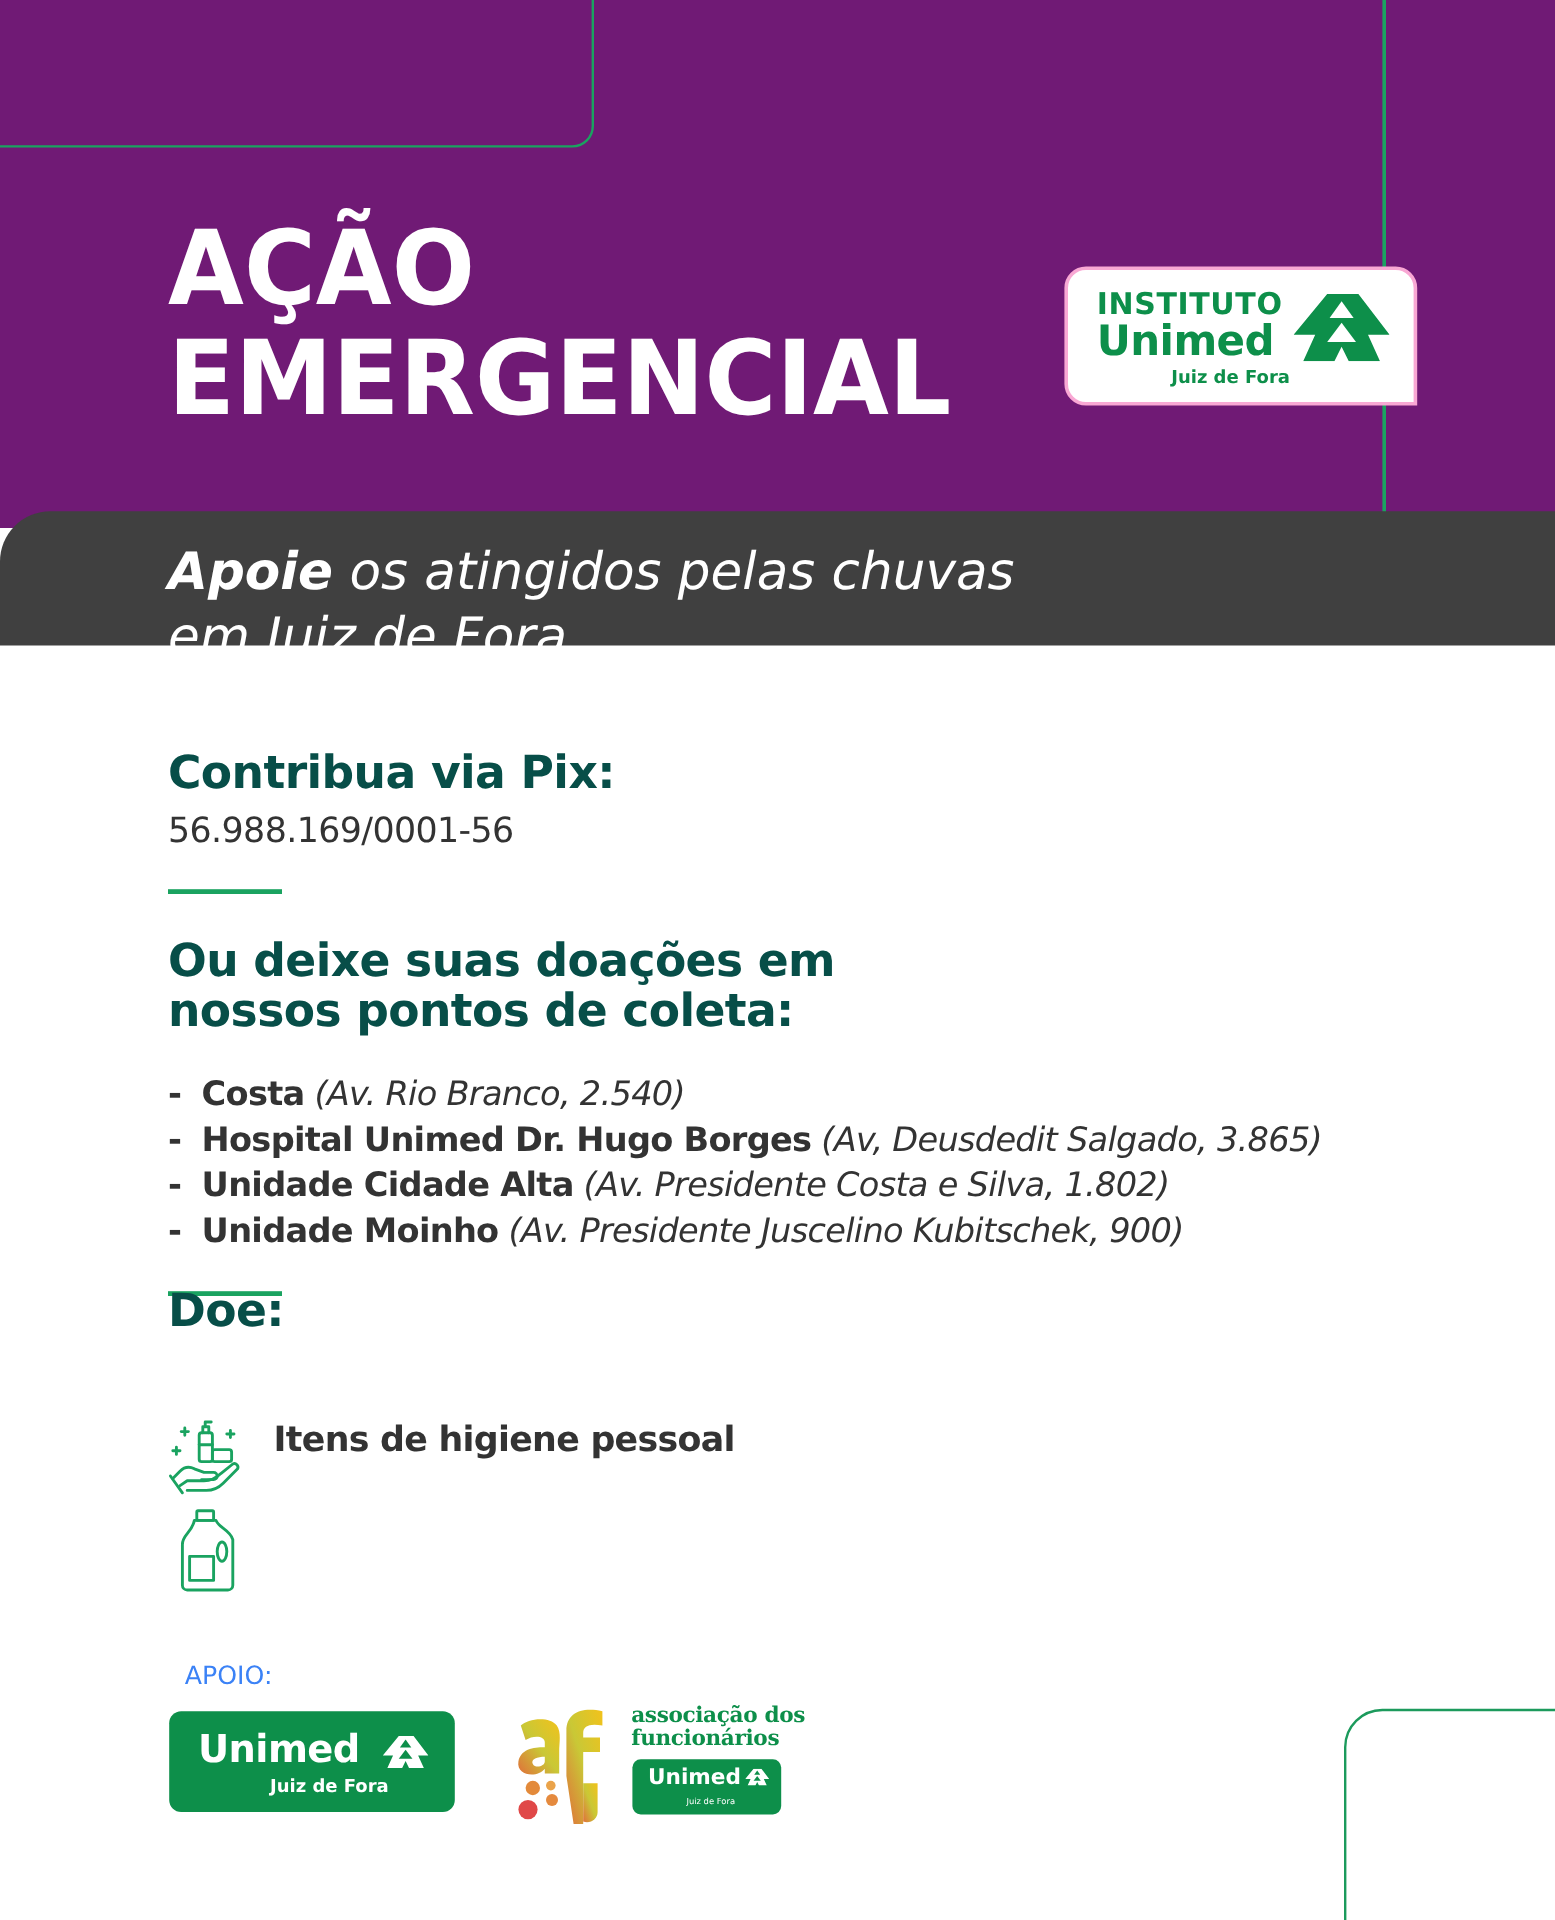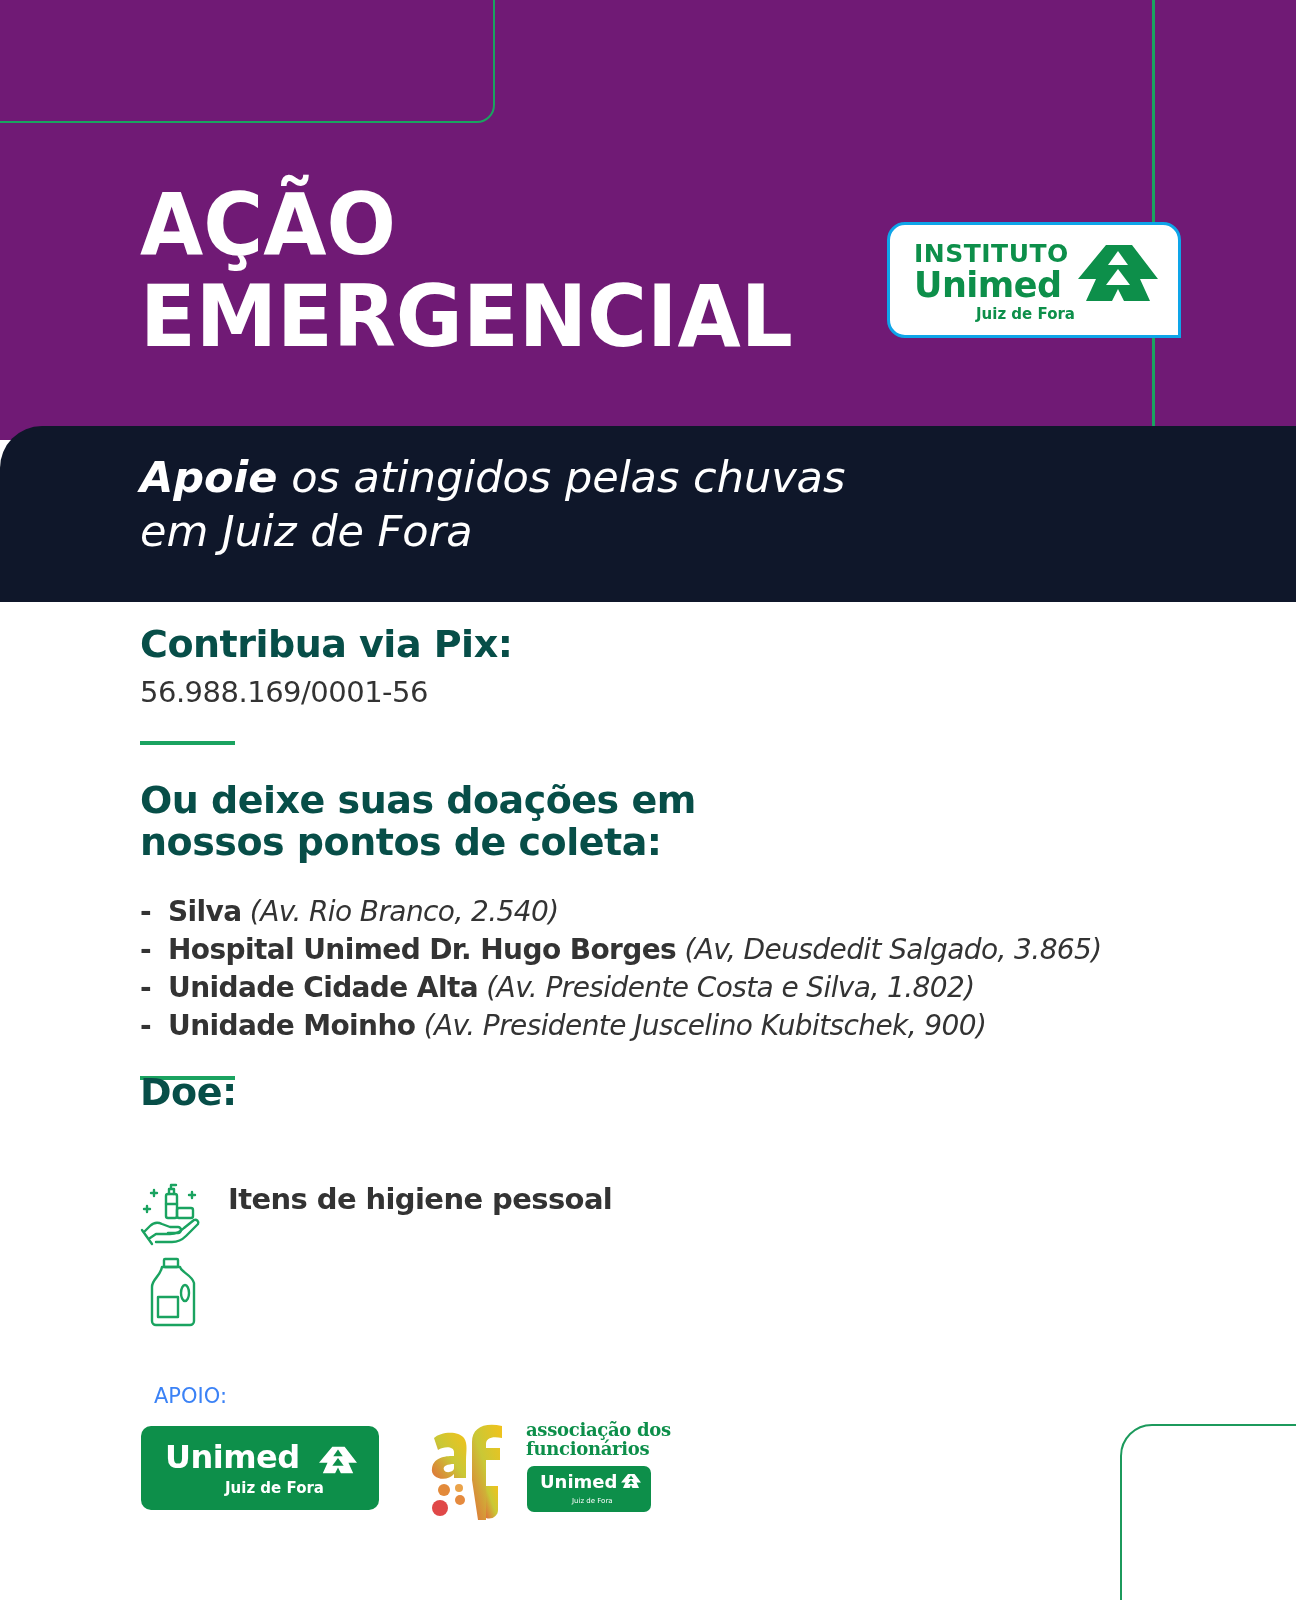--- a/index.html
+++ b/index.html
@@ -6,28 +6,28 @@
   html, body { width: 1296px; height: 1600px; background: #ffffff; overflow: hidden; }
   body { position: relative; font-family: "Liberation Sans", sans-serif; }
 
   .top { position: absolute; left: 0; top: 0; width: 1296px; height: 440px; background: #701a75; overflow: hidden; }
   .deco-frame-tl { position: absolute; left: -20px; top: -30px; width: 515px; height: 153px; border: 2.5px solid #1aa360; border-radius: 0 0 18px 0; }
   .deco-vline { position: absolute; left: 1152px; top: 0; width: 2.5px; height: 440px; background: #1aa360; }
 
   .title { position: absolute; left: 140px; top: 178px; color: #ffffff; font-family: "DejaVu Sans", sans-serif; font-weight: bold; font-size: 86px; line-height: 92px; letter-spacing: 0px; transform: scaleX(0.95); transform-origin: left top; }
   .title div { white-space: nowrap; }
 
-  .logo-box { position: absolute; left: 887px; top: 222px; width: 294px; height: 116px; background: #ffffff; border: 3px solid #0ea5e9; border-radius: 0 18px 0 18px; border-top-left-radius: 18px; border-bottom-right-radius: 0; }
+  .logo-box { position: absolute; left: 887px; top: 222px; width: 294px; height: 116px; background: #ffffff; border: 3px solid #f9a8d4; border-radius: 0 18px 0 18px; border-top-left-radius: 18px; border-bottom-right-radius: 0; }
   .logo-text { position: absolute; left: 24px; top: 16px; color: #0d8f4a; font-family: "DejaVu Sans", sans-serif; font-weight: bold; }
   .logo-instituto { font-size: 25px; line-height: 26px; letter-spacing: 0.5px; }
   .logo-unimed { font-size: 35px; line-height: 36px; letter-spacing: -0.5px; }
   .logo-city { position: absolute; left: 86px; top: 80px; font-size: 15px; color: #0d8f4a; font-weight: bold; font-family: "DejaVu Sans", sans-serif; }
   .logo-tree { position: absolute; left: 188px; top: 20px; }
 
-  .band { position: absolute; left: 0; top: 426px; width: 1296px; height: 176px; background: #0f172a; border-top-left-radius: 42px; }
+  .band { position: absolute; left: 0; top: 426px; width: 1296px; height: 112px; background: #404040; border-top-left-radius: 42px; }
   .band-text { position: absolute; left: 140px; top: 24px; color: #ffffff; font-family: "DejaVu Sans", sans-serif; font-style: italic; font-size: 43px; line-height: 54px; }
   .band-text b { font-weight: bold; }
 
   .section { position: absolute; left: 140px; }
   .h-green { color: #074e48; font-family: "DejaVu Sans", sans-serif; font-weight: bold; font-size: 38px; line-height: 45px; letter-spacing: -0.5px; }
   .body-dark { color: #333333; font-family: "DejaVu Sans", sans-serif; }
   .divider { position: absolute; left: 140px; width: 95px; height: 4px; background: #1aa360; }
 
   .pix-value { font-size: 29px; font-weight: normal; color: #333; letter-spacing: -0.5px; }
 
@@ -97,21 +97,21 @@
   <div class="body-dark pix-value" style="margin-top:8px;">56.988.169/0001-56</div>
 </div>
 <div class="divider" style="top:741px;"></div>
 
 <div class="section" style="top:778px;">
   <div class="h-green">
     <div>Ou deixe suas doações em</div>
     <div style="margin-top:-3px;">nossos pontos de coleta:</div>
   </div>
   <ul class="loc-list body-dark" style="margin-top:28px;">
-    <li><span class="dash">-</span><span class="name">Silva</span><span class="addr"> (Av. Rio Branco, 2.540)</span></li>
+    <li><span class="dash">-</span><span class="name">Costa</span><span class="addr"> (Av. Rio Branco, 2.540)</span></li>
     <li><span class="dash">-</span><span class="name">Hospital Unimed Dr. Hugo Borges</span><span class="addr"> (Av, Deusdedit Salgado, 3.865)</span></li>
     <li><span class="dash">-</span><span class="name">Unidade Cidade Alta</span><span class="addr"> (Av. Presidente Costa e Silva, 1.802)</span></li>
     <li><span class="dash">-</span><span class="name">Unidade Moinho</span><span class="addr"> (Av. Presidente Juscelino Kubitschek, 900)</span></li>
   </ul>
 </div>
 <div class="divider" style="top:1076px;"></div>
 
 <div class="section" style="top:1070px;">
   <div class="h-green">Doe:</div>
 </div>

